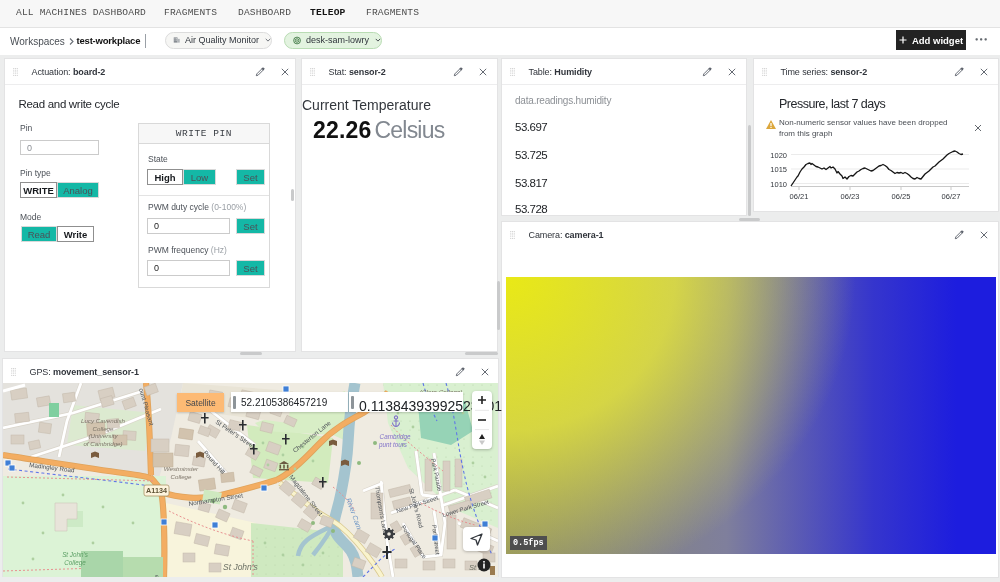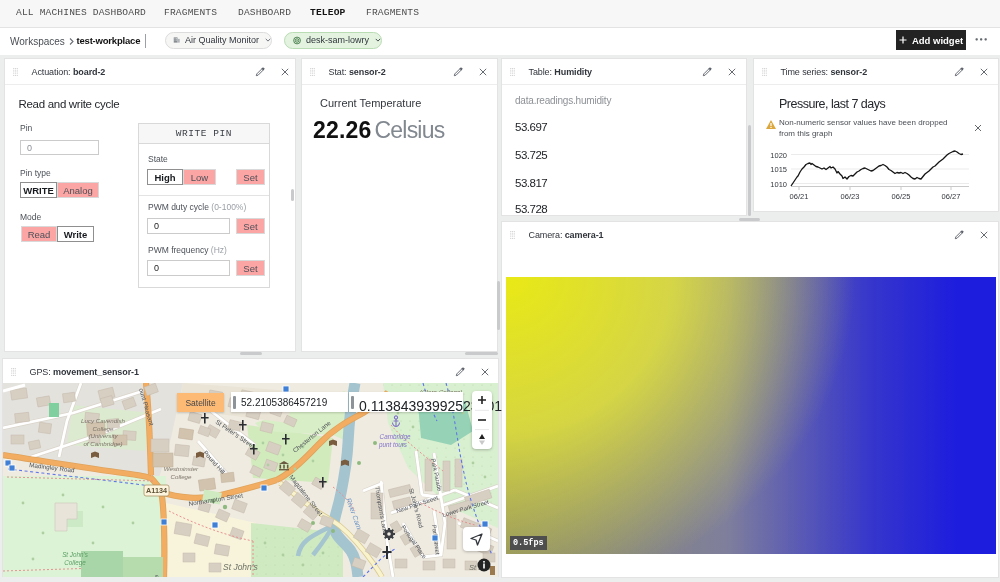--- a/index.html
+++ b/index.html
@@ -25,21 +25,21 @@
   .card { position:absolute; background:#fff; border:1px solid #e3e3e4; }
   .whead { position:relative; height:26px; border-bottom:1px solid #ededee; display:flex; align-items:center; }
   .whead .ttl { font-size:9px; letter-spacing:-0.1px; color:#30343b; }
   .whead .ttl b { font-weight:bold; }
   .hdots { margin-left:7.5px; }
   .hic { position:absolute; top:5px; width:16px; height:16px; }
 
   label.sm { display:block; font-size:8.5px; color:#4c5158; white-space:nowrap; }
   .inp { background:#fff; border:1px solid #cbcbcb; font-size:9px; color:#222; display:flex; align-items:center; padding-left:6px; }
   .btn { display:flex; align-items:center; justify-content:center; font-size:9.5px; }
-  .btn.off { background:#fca5a5; border:1px solid #d9d9d9; color:#4c5158; }
+  .btn.off { background:#14b8a6; border:1px solid #d9d9d9; color:#4c5158; }
   .btn.on  { background:#ffffff; border:1px solid #8f8f8f; color:#16191d; font-weight:bold; }
 
   
   #act { left:4px; top:58px; width:292px; height:294px; }
   
   #stat { left:301px; top:58px; width:197px; height:294px; }
   
   #tbl { left:501px; top:58px; width:246px; height:158px; }
   
   #ts { left:753px; top:58px; width:246px; height:154px; }
@@ -179,21 +179,21 @@
     <svg class="hic" style="left:148px" viewBox="0 0 16 16">
         <g stroke="#575c66" stroke-width="0.9" fill="none">
           <path d="M4.3 11.7 L4.8 9.9 L10.1 4.6 L11.4 5.9 L6.1 11.2 Z"></path>
           <path d="M10.1 4.6 L11 3.7 L12.3 5 L11.4 5.9 Z" fill="#3a3f4d"></path>
         </g>
       </svg>
     <svg class="hic" style="left:173px" viewBox="0 0 16 16">
         <path d="M4.8 4.8 L11.2 11.2 M11.2 4.8 L4.8 11.2" stroke="#5d626c" stroke-width="0.95"></path>
       </svg>
   </div>
-  <div style="position:absolute;left:18px;top:38px;font-size:11px;color:#33373d;">Current Temperature</div>
+  <div style="position:absolute;left:0;top:38px;font-size:14px;color:#33373d;">Current Temperature</div>
   <div style="position:absolute;left:11px;top:58px;font-size:23px;color:#111;"><b style="letter-spacing:0.2px;">22.26</b><span style="color:#828890;margin-left:3px;letter-spacing:-0.8px;">Celsius</span></div>
 </div>
 
 <div class="card" id="tbl">
   <div class="whead">
     <svg class="hdots" width="5" height="8" viewBox="0 0 5 8">
         <g fill="#cfcfcf">
           <circle cx="0.7" cy="0.7" r="0.65"></circle>
           <circle cx="2.5" cy="0.7" r="0.65"></circle>
           <circle cx="4.3" cy="0.7" r="0.65"></circle>

